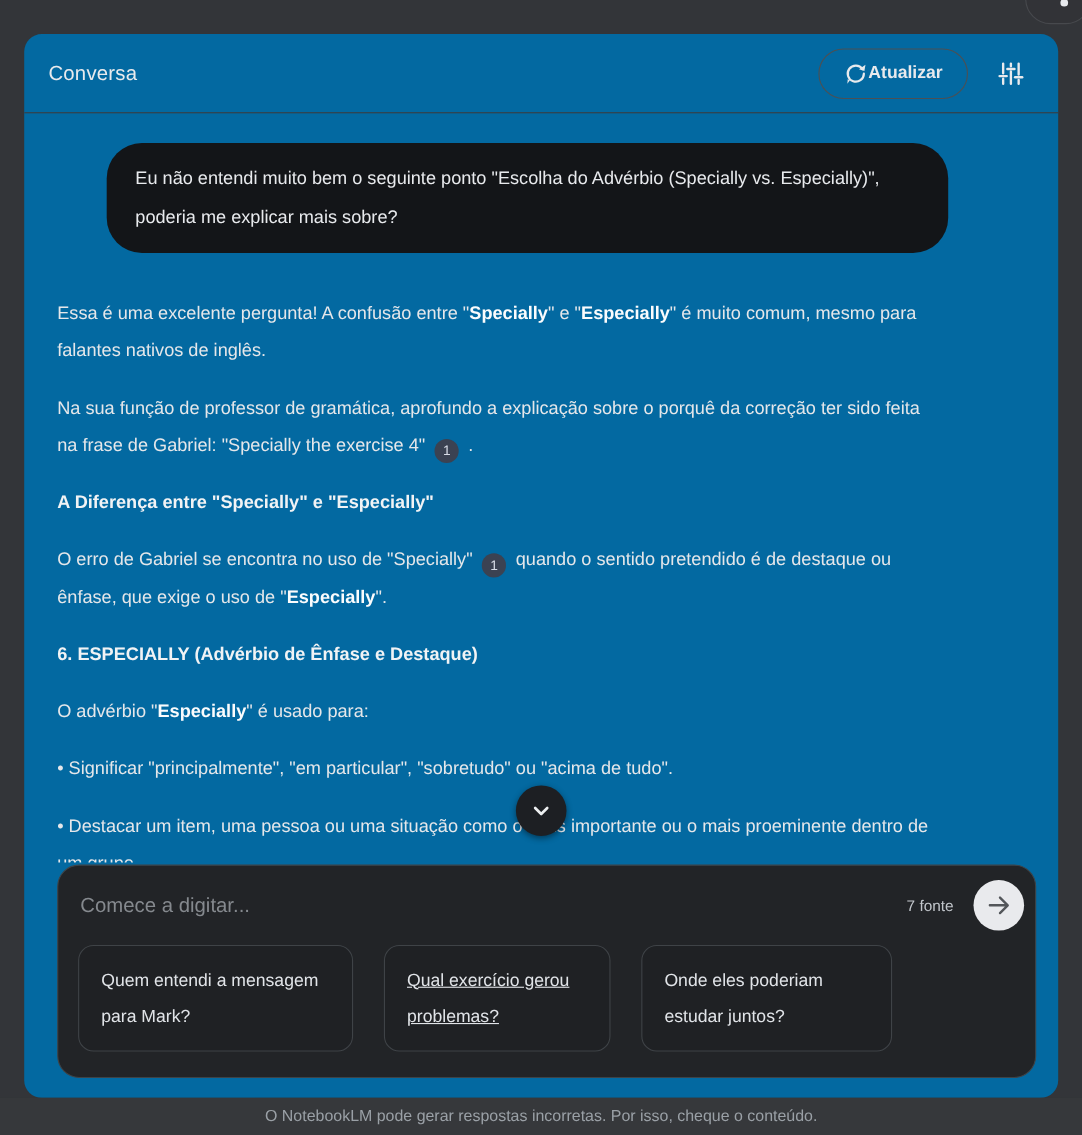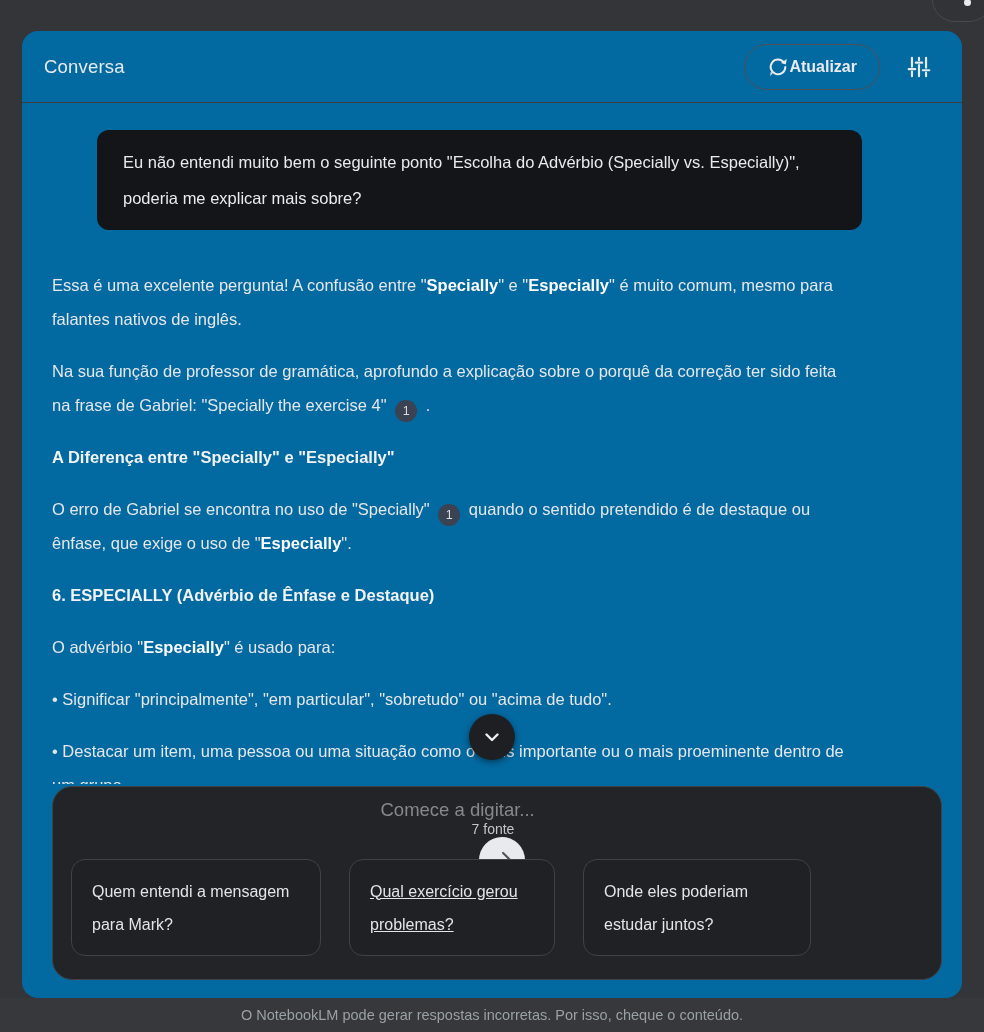--- a/index.html
+++ b/index.html
@@ -52,21 +52,21 @@
     width:34px; height:34px;
   }
 
   
   .chat {
     position:absolute; top:73px; left:0; right:0; height:680px;
     padding:0 30px; overflow:hidden;
   }
   .user-bubble {
     margin:26px 70px 0 45px;
-    background:#131518; border-radius:12px;
+    background:#131518; border-radius:32px;
     padding:14px 26px;
     font-size:16.5px; line-height:36px; color:#e8eaed;
   }
   .messages {
     margin-top:38px; max-width:806px;
     font-size:16.5px; line-height:34px; color:#e5e7ea;
   }
   .para { margin-bottom:18px; }
   .para .b { font-weight:700; color:#fbfcfd; }
   .para.heading { font-weight:700; color:#f1f3f5; }
@@ -87,21 +87,21 @@
   }
 
   
   .composer {
     position:absolute; left:30px; right:20px; top:755px; height:194px;
     border:1px solid #3f4347; border-radius:20px;
     background:#222427;
   }
   .composer-top {
     display:flex; align-items:center;
-    padding:12px 10px 0 20px; height:60px;flex-direction:column;
+    padding:12px 10px 0 20px; height:60px;
   }
   .composer-input {
     flex:1; background:transparent; border:none; outline:none;
     font-size:18.5px; color:#e8eaed;
     font-family:"Liberation Sans", sans-serif;
   }
   .composer-input::placeholder { color:#85898e; }
   .source-count { font-size:14px; color:#c2c6cb; margin-right:18px; white-space:nowrap; }
   .send-btn {
     width:46px; height:46px; border-radius:50%;

